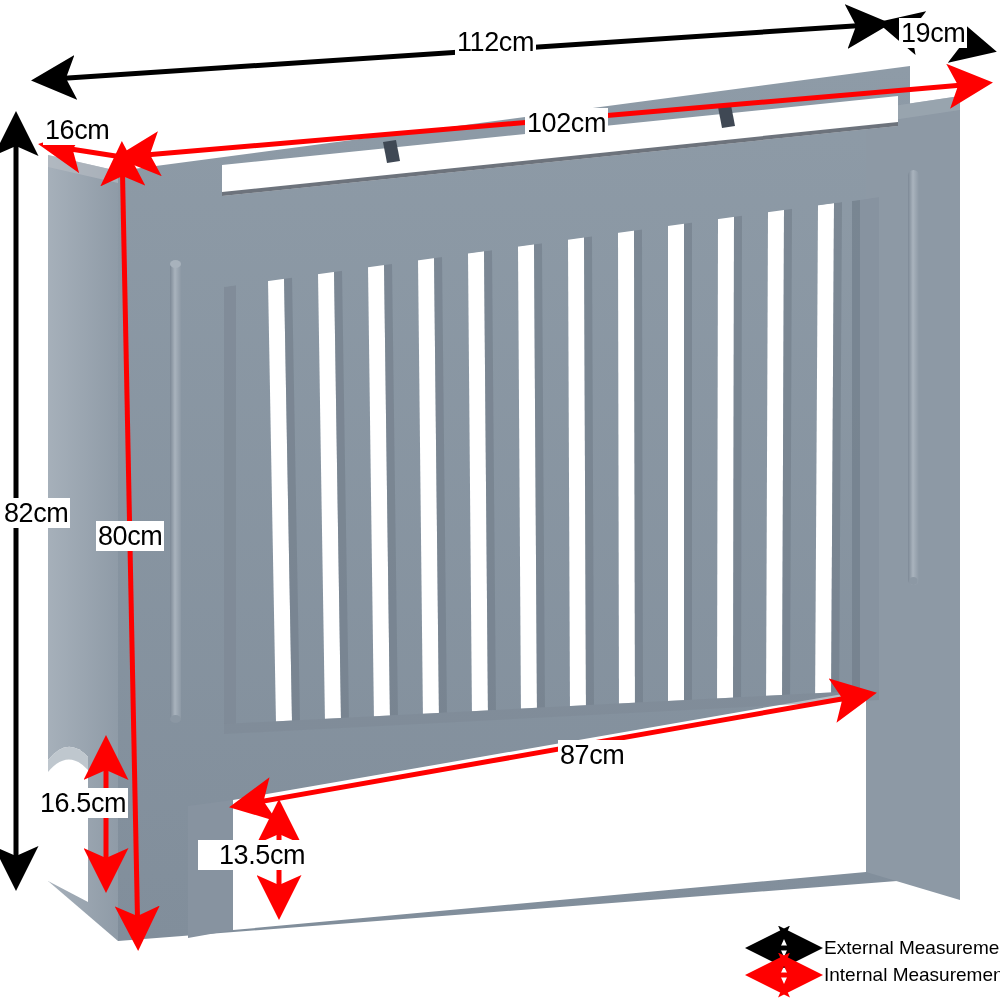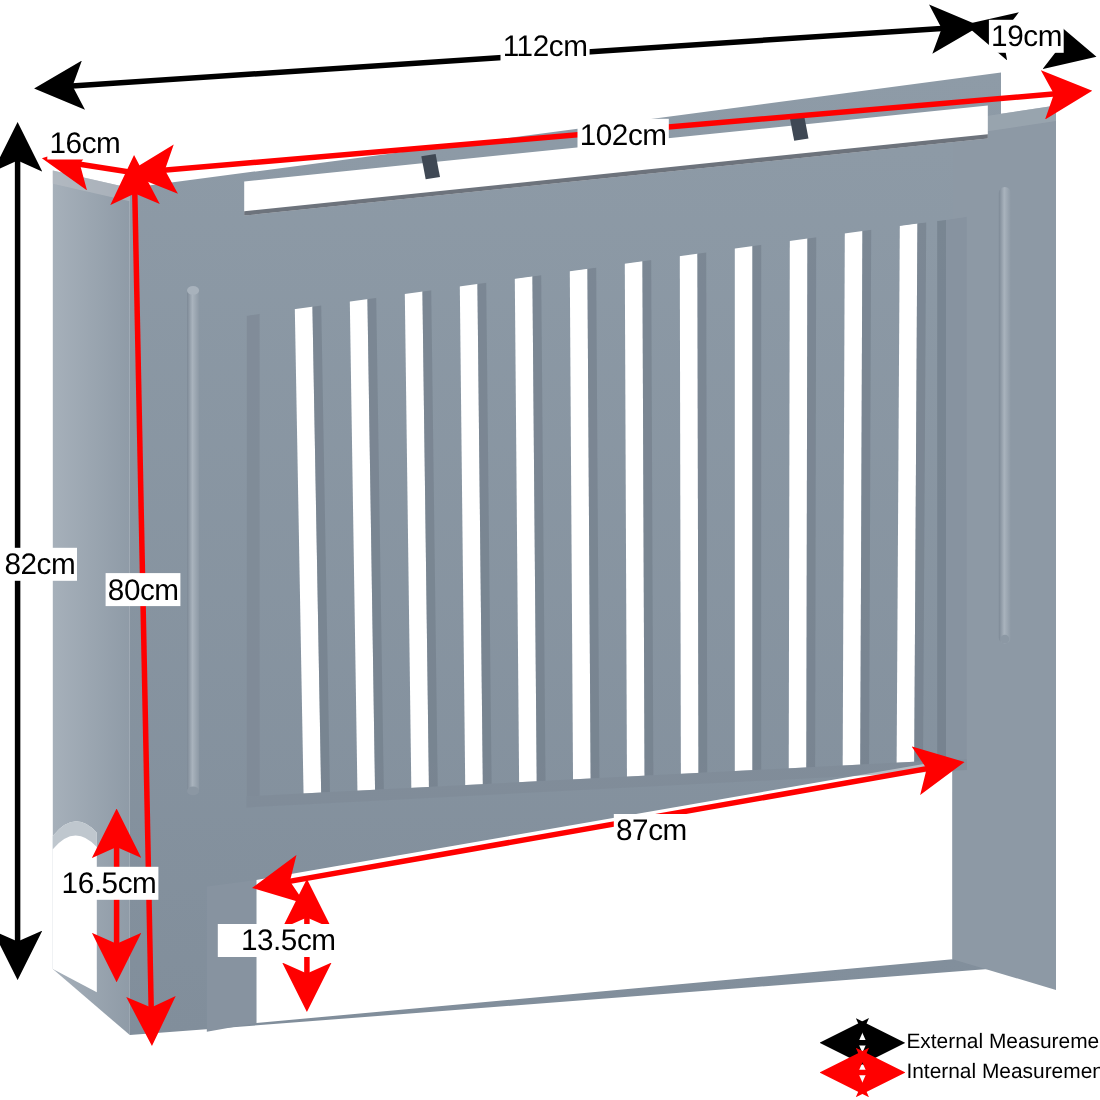--- a/index.html
+++ b/index.html
@@ -207,21 +207,21 @@
   <div class="dim-label" style="left:2px; top:498px;">82cm</div>
 
   <div class="dim-label" style="left:525px; top:108px;">102cm</div>
 
   <div class="dim-label" style="left:43px; top:115px;">16cm</div>
 
   <div class="dim-label" style="left:96px; top:521px;">80cm</div>
 
   <div class="dim-label" style="left:558px; top:722px;margin-top:18px;">87cm</div>
 
-  <div class="dim-label" style="left:54px; top:788px;">16.5cm</div>
+  <div class="dim-label" style="left:38px; top:788px;">16.5cm</div>
 
   <div class="dim-label" style="left:198px; top:840px;padding-left:21px;">13.5cm</div>
 
   <svg class="layer" viewBox="0 0 1000 1000" xmlns="http://www.w3.org/2000/svg">
     <defs>
       <marker id="lgBlkA" markerWidth="9" markerHeight="9" refX="7.6" refY="4.5" orient="auto">
         <path d="M0,0 L9,4.5 L0,9 L2,4.5 Z" fill="#000000"></path>
       </marker>
       <marker id="lgBlkB" markerWidth="9" markerHeight="9" refX="1.4" refY="4.5" orient="auto">
         <path d="M9,0 L0,4.5 L9,9 L7,4.5 Z" fill="#000000"></path>

